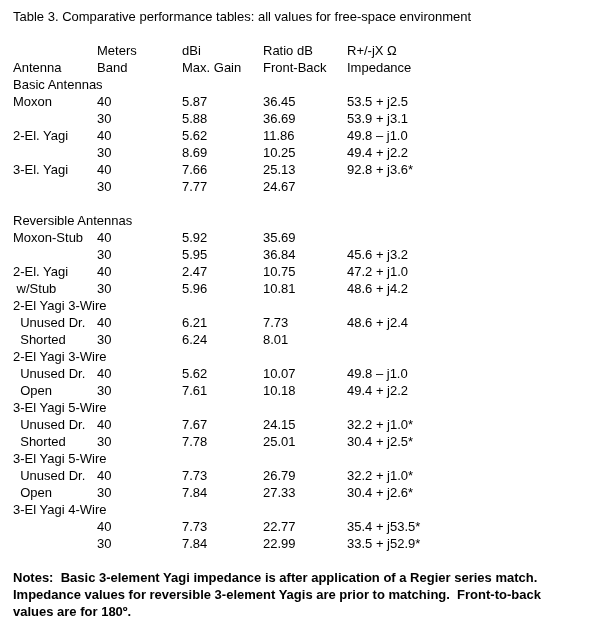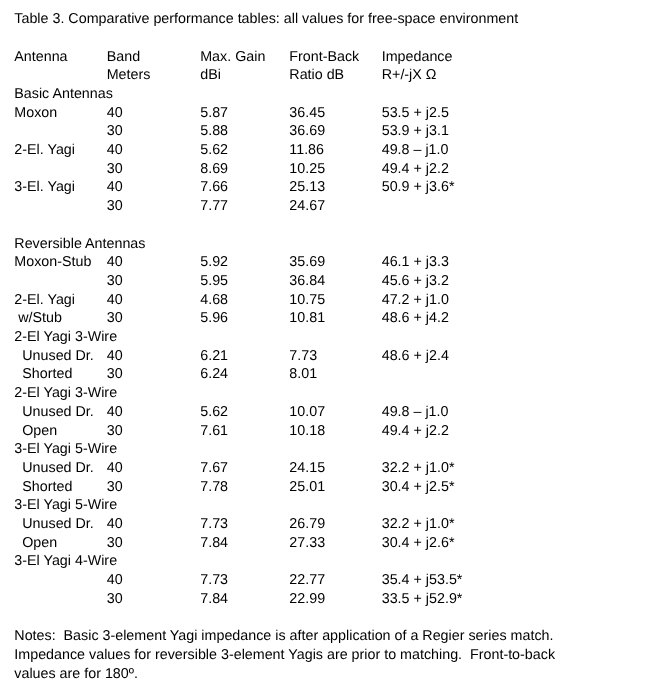--- a/index.html
+++ b/index.html
@@ -17,45 +17,45 @@
   .page { padding: 8px 8px 0 13px; }
   .line { height: 17px; white-space: pre; }
   .blank { height: 17px; }
   .row {
     display: grid;
     grid-template-columns: 84px 85px 81px 84px auto;
     height: 17px;
   }
   .cell { white-space: pre; overflow: visible; }
   .section-label { grid-column: 1 / -1; white-space: pre; }
-  .notes { margin-top: 17px; }
+  .notes { margin-top: 17px; font-weight: bold; }
 </style>
 </head>
 <body>
 
 <div class="page">
 
   <div class="line">Table 3. Comparative performance tables: all values for free-space environment</div>
   <div class="blank"></div>
 
   <div>
+    <div class="row">
+      <span class="cell"></span>
+      <span class="cell">Meters</span>
+      <span class="cell">dBi</span>
+      <span class="cell">Ratio dB</span>
+      <span class="cell">R+/-jX Ω</span>
+    </div>
     <div class="row">
       <span class="cell">Antenna</span>
       <span class="cell">Band</span>
       <span class="cell">Max. Gain</span>
       <span class="cell">Front-Back</span>
       <span class="cell">Impedance</span>
     </div>
-    <div class="row">
-      <span class="cell"></span>
-      <span class="cell">Meters</span>
-      <span class="cell">dBi</span>
-      <span class="cell">Ratio dB</span>
-      <span class="cell">R+/-jX Ω</span>
-    </div>
     <div id="table-rows">
         <div class="row">
           <span class="cell section-label">Basic Antennas</span>
         </div>
         <div class="row">
           <span class="cell">Moxon</span>
           <span class="cell">40</span>
           <span class="cell">5.87</span>
           <span class="cell">36.45</span>
           <span class="cell">53.5 + j2.5</span>
@@ -79,50 +79,49 @@
           <span class="cell">30</span>
           <span class="cell">8.69</span>
           <span class="cell">10.25</span>
           <span class="cell">49.4 + j2.2</span>
         </div>
         <div class="row">
           <span class="cell">3-El. Yagi</span>
           <span class="cell">40</span>
           <span class="cell">7.66</span>
           <span class="cell">25.13</span>
-          <span class="cell">50.9 + j3.6*</span>
+          <span class="cell">92.8 + j3.6*</span>
         </div>
         <div class="row">
           <span class="cell"></span>
           <span class="cell">30</span>
           <span class="cell">7.77</span>
           <span class="cell">24.67</span>
         </div>
         <div class="blank"></div>
         <div class="row">
           <span class="cell section-label">Reversible Antennas</span>
         </div>
         <div class="row">
           <span class="cell">Moxon-Stub</span>
           <span class="cell">40</span>
           <span class="cell">5.92</span>
           <span class="cell">35.69</span>
-          <span class="cell">46.1 + j3.3</span>
         </div>
         <div class="row">
           <span class="cell"></span>
           <span class="cell">30</span>
           <span class="cell">5.95</span>
           <span class="cell">36.84</span>
           <span class="cell">45.6 + j3.2</span>
         </div>
         <div class="row">
           <span class="cell">2-El. Yagi</span>
           <span class="cell">40</span>
-          <span class="cell">4.68</span>
+          <span class="cell">2.47</span>
           <span class="cell">10.75</span>
           <span class="cell">47.2 + j1.0</span>
         </div>
         <div class="row">
           <span class="cell"> w/Stub</span>
           <span class="cell">30</span>
           <span class="cell">5.96</span>
           <span class="cell">10.81</span>
           <span class="cell">48.6 + j4.2</span>
         </div>

